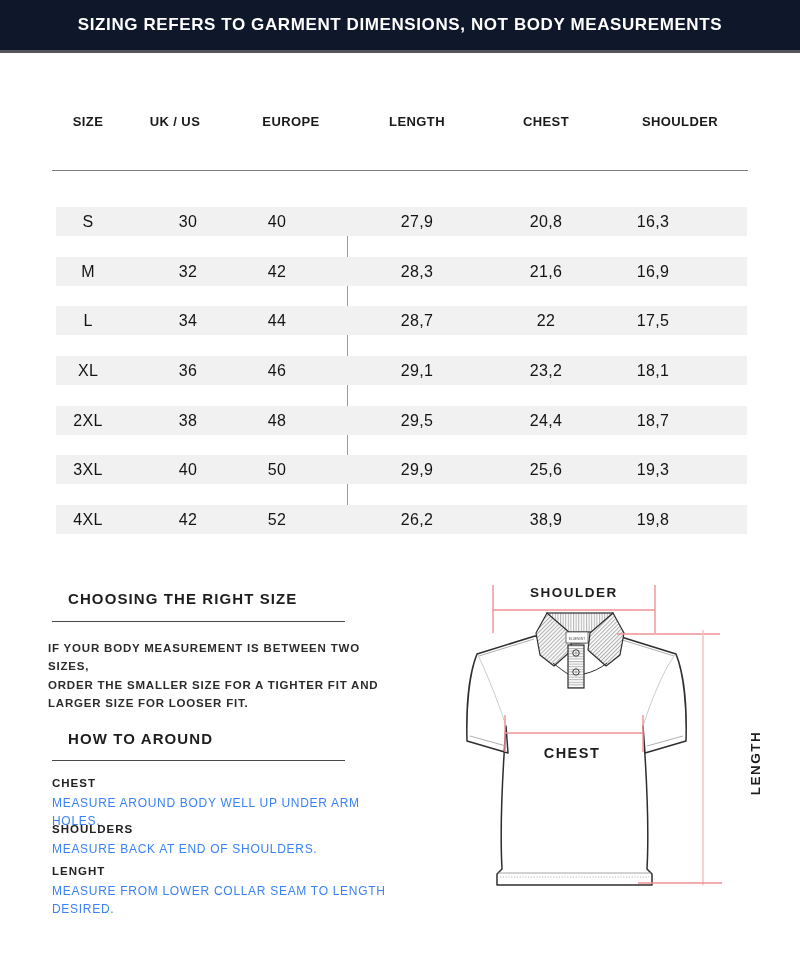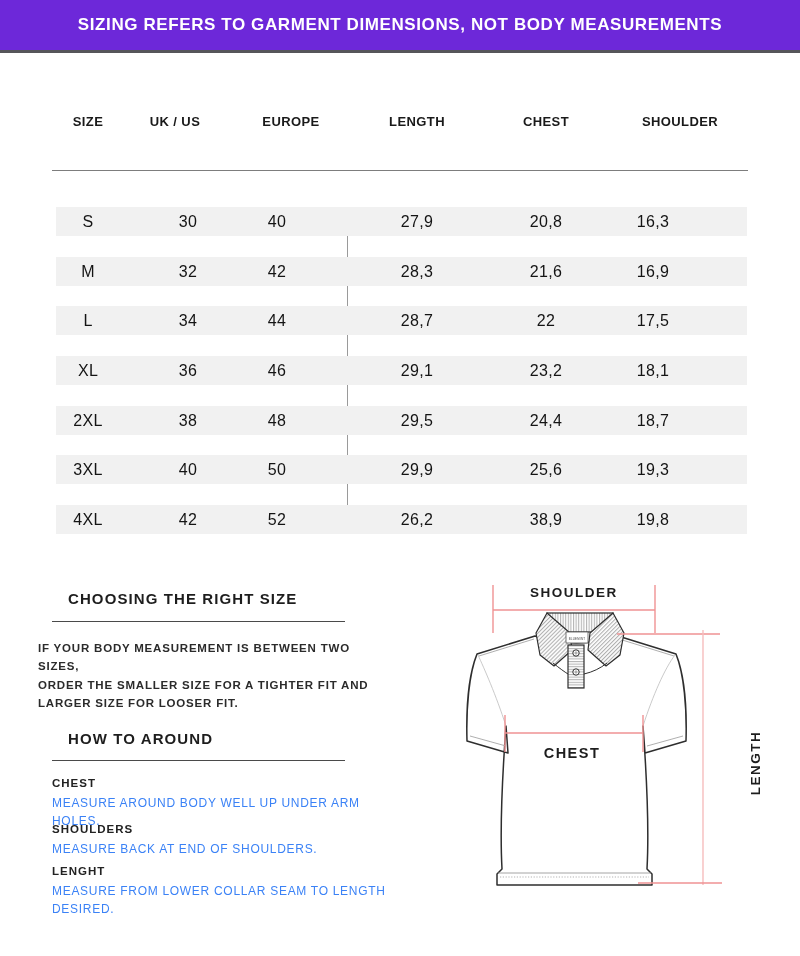--- a/index.html
+++ b/index.html
@@ -3,21 +3,21 @@
 <meta charset="utf-8">
 <style>
   html,body{margin:0;padding:0;}
   body{
     width:800px;height:956px;position:relative;background:#ffffff;
     font-family:"Liberation Sans", sans-serif;color:#161616;overflow:hidden;
   }
   
   .banner{
     position:absolute;left:0;top:0;width:800px;height:50px;
-    background:#6d28d9;border-bottom:3px solid #56565a;
+    background:#0f172a;border-bottom:3px solid #56565a;
     display:flex;align-items:center;justify-content:center;
   }
   .banner span{
     color:#ffffff;font-weight:700;font-size:17px;letter-spacing:.6px;
   }
   
   .hcell{
     position:absolute;top:114px;transform:translateX(-50%);
     font-size:13px;font-weight:700;letter-spacing:.4px;color:#1a1a1a;white-space:nowrap;
   }
@@ -30,21 +30,21 @@
   }
   .c0{left:32px}.c1{left:132px}.c2{left:221px}.c3{left:361px}.c4{left:490px}.c5{left:597px}
   .r0{top:207px}.r1{top:257px}.r2{top:306px}.r3{top:356px}.r4{top:406px}.r5{top:455px}.r6{top:505px}
   
   .sec-title{
     position:absolute;left:52px;font-size:15px;font-weight:700;
     letter-spacing:1.1px;color:#1d1d1d;white-space:nowrap;margin-left:16px;
   }
   .sec-rule{position:absolute;left:52px;width:293px;height:1px;background:#4a4a4a;}
   .sec-para{
-    position:absolute;left:38px;width:340px;font-size:11.5px;font-weight:700;
+    position:absolute;left:48px;width:340px;font-size:11.5px;font-weight:700;
     letter-spacing:.8px;line-height:18.4px;color:#2b2b2b;white-space:pre-line;
   }
   .m-label{
     position:absolute;left:52px;font-size:11.5px;font-weight:700;
     letter-spacing:1px;color:#222;white-space:nowrap;
   }
   .m-desc{
     position:absolute;left:52px;width:340px;font-size:12px;font-weight:400;
     letter-spacing:.7px;line-height:18.4px;color:#3b82f6;white-space:pre-line;
   }

